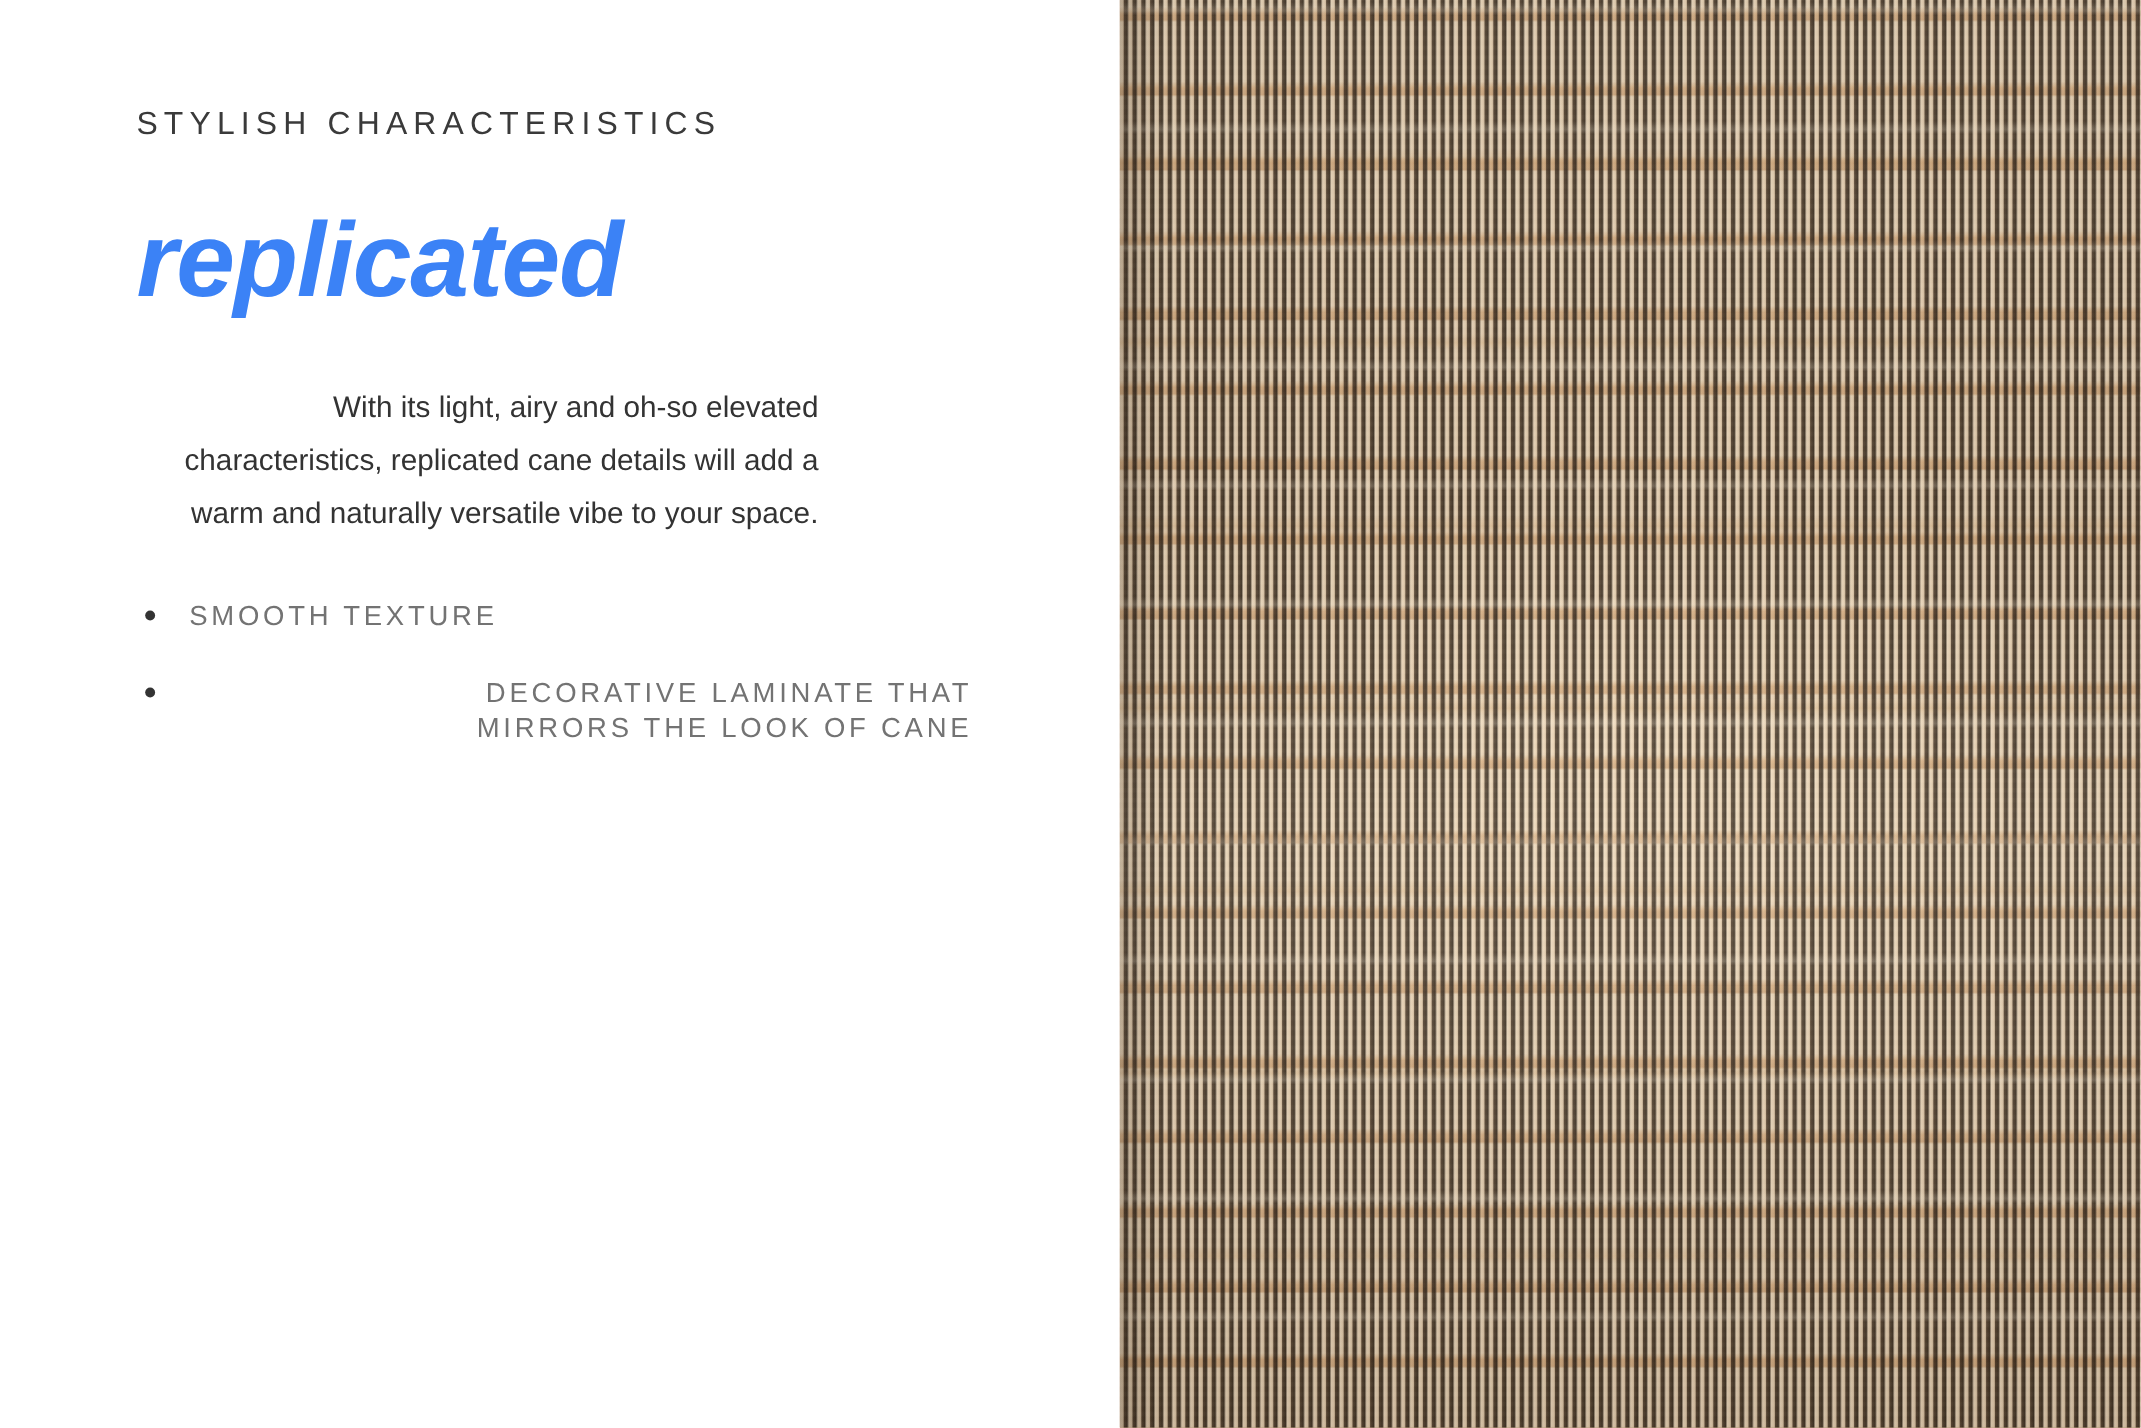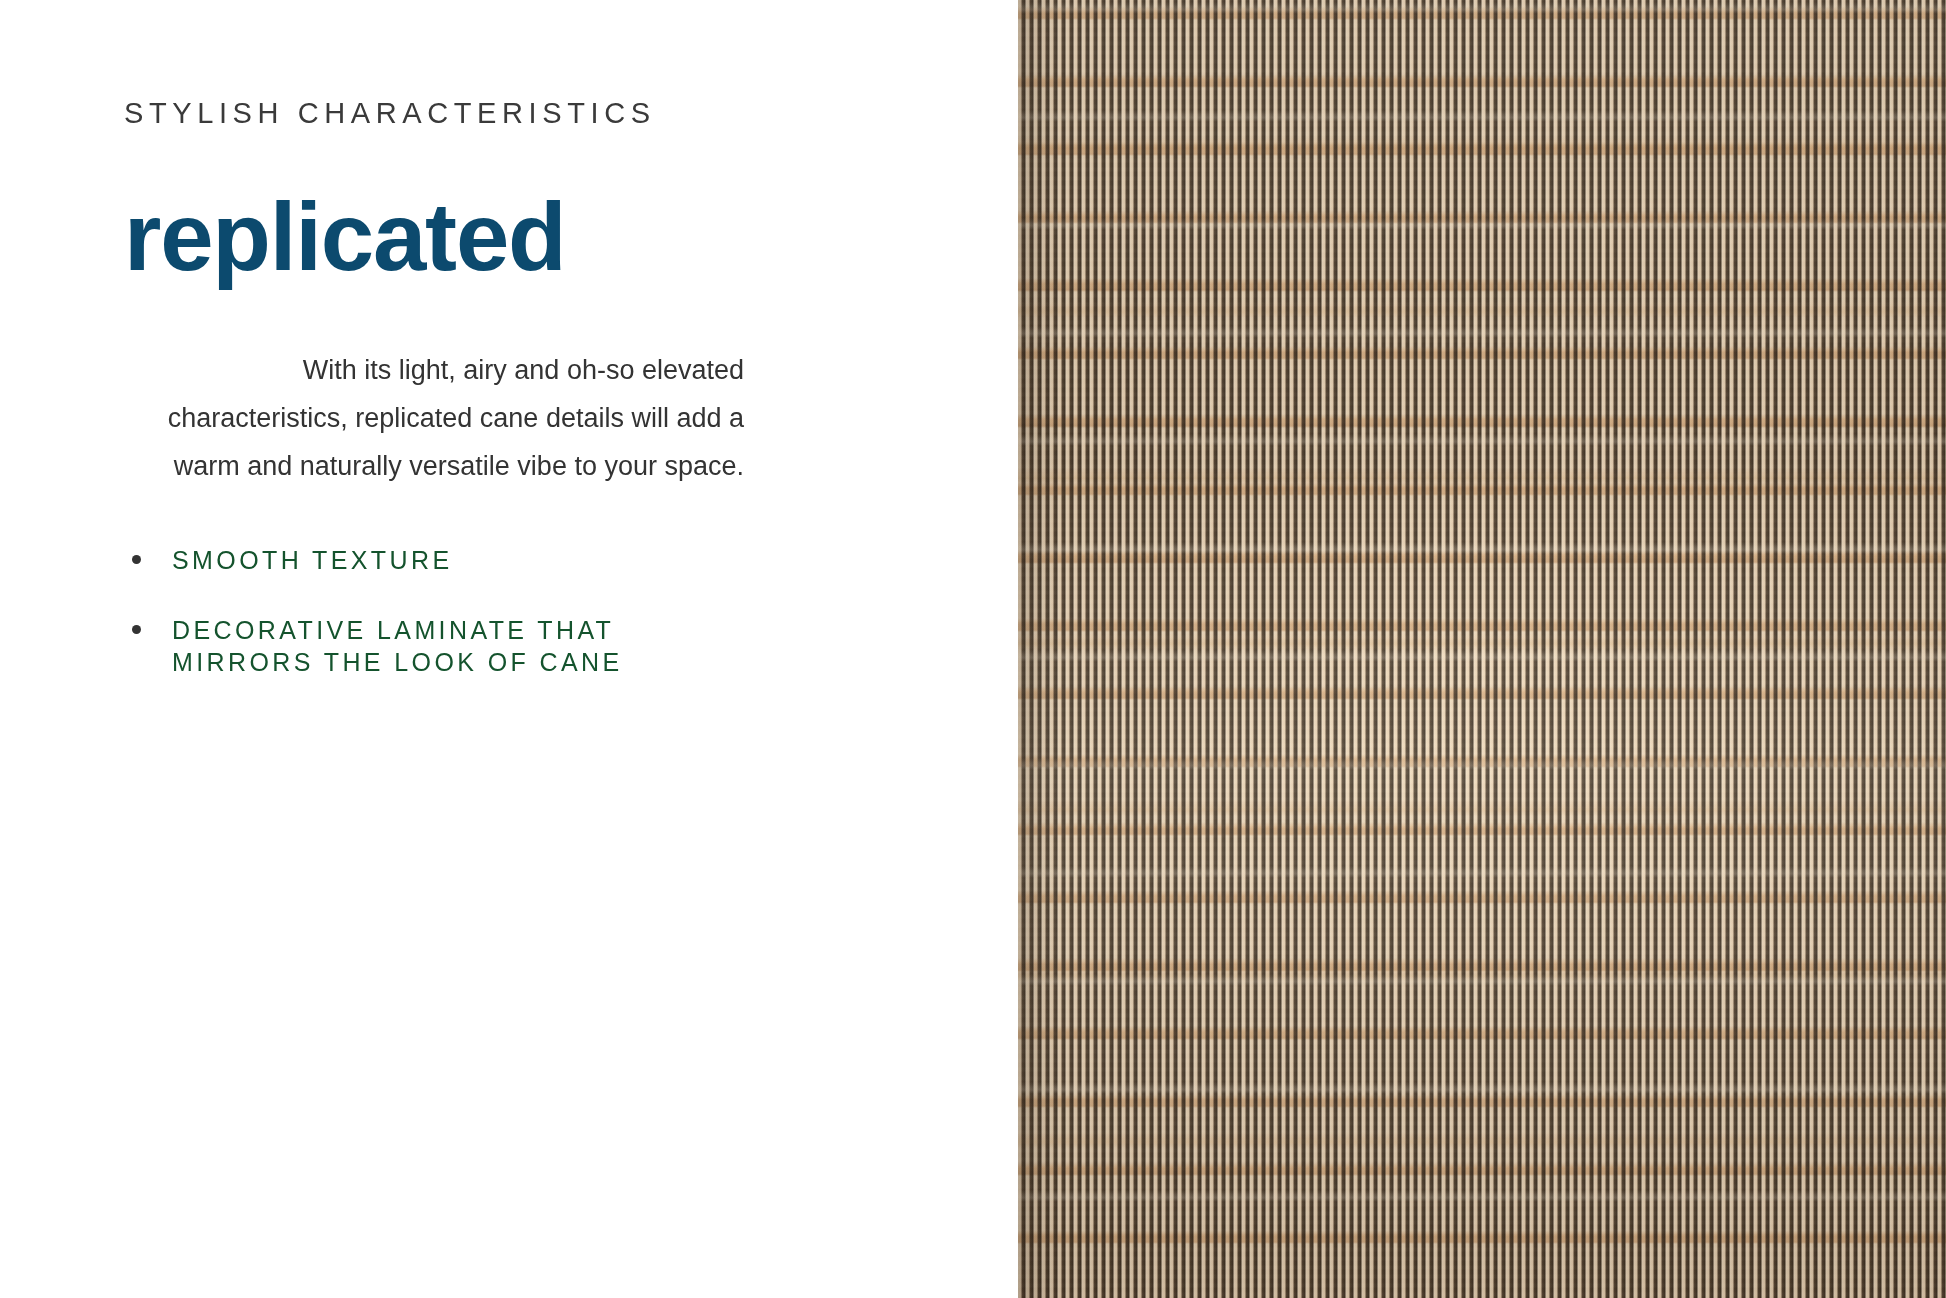--- a/index.html
+++ b/index.html
@@ -41,23 +41,24 @@
     color: #3a3a3a;
     text-transform: uppercase;
     line-height: 1.2;
     margin: 0 0 52px 0;
   }
   .headline {
     font-size: 96px;
     font-weight: 700;
     line-height: 1.12;
     letter-spacing: -1.2px;
-    color: #0c4a6e;
+    color: #3b82f6;
     margin: 0 0 56px 0;
     max-width: 640px;
+    font-style: italic;
   }
   .headline .line {
     display: block;
   }
   .body-copy {
     font-size: 27px;
     line-height: 1.78;
     color: #333333;
     margin: 0 0 54px 0;
     max-width: 620px;
@@ -70,24 +71,25 @@
     padding: 0;
   }
   .feature-item {
     position: relative;
     padding-left: 48px;
     margin-bottom: 38px;
     font-size: 25px;
     letter-spacing: 3.4px;
     line-height: 1.28;
     text-transform: uppercase;
-    color: #14532d;
+    color: #737373;
   }
   .feature-item:last-child {
     margin-bottom: 0;
+    text-align: right;
   }
   .bullet {
     position: absolute;
     left: 8px;
     top: 11px;
     width: 9px;
     height: 9px;
     border-radius: 50%;
     background: #333333;
   }

